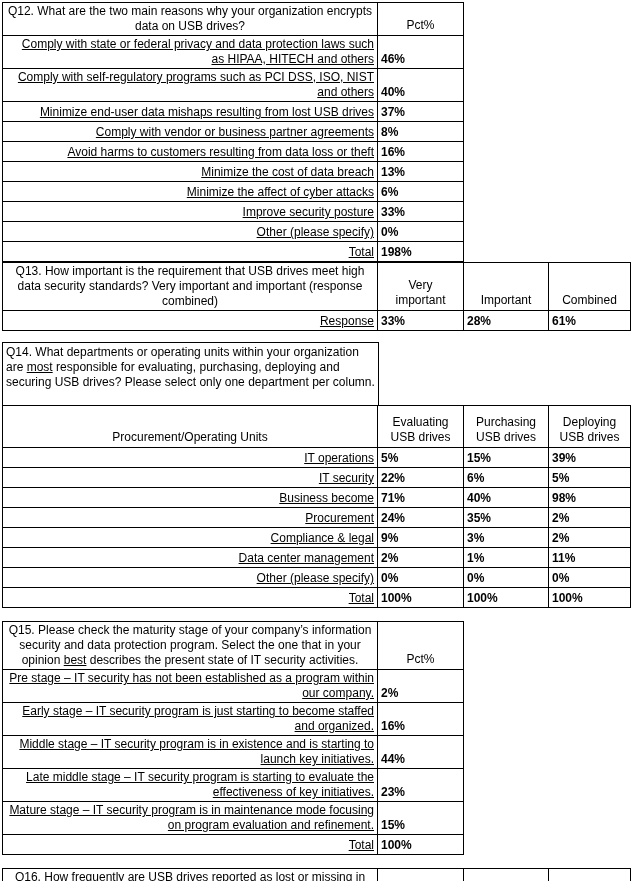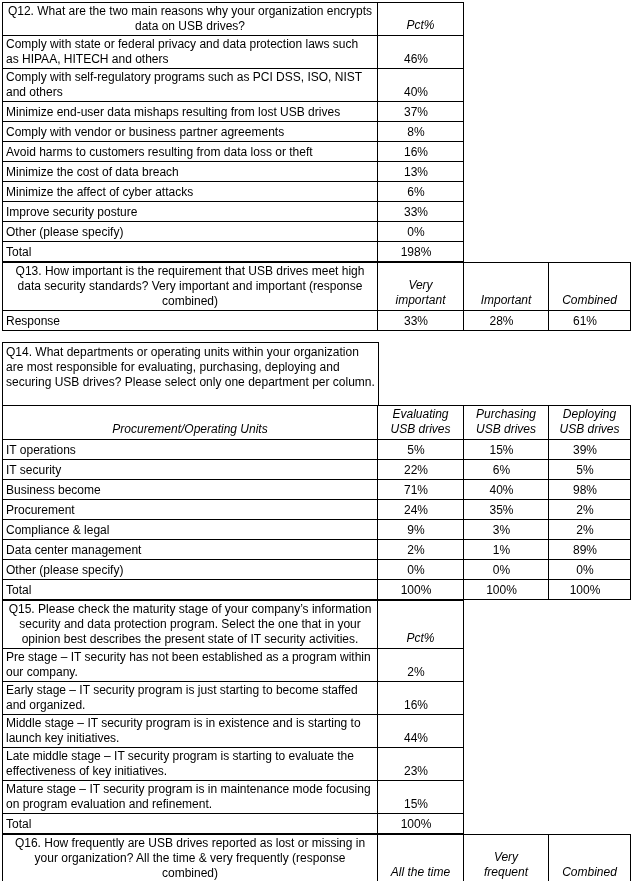--- a/index.html
+++ b/index.html
@@ -13,33 +13,33 @@
   table { border-collapse: collapse; table-layout: fixed; }
   td {
     border: 1px solid #000000;
     padding: 1px 3px;
     height: 17px;
     vertical-align: middle;
     overflow: hidden;
     box-sizing: content-box;
   }
   .q   { vertical-align: top; text-align: center; }
-  .ch  { text-align: center; vertical-align: bottom; padding: 1px 8px 2px; font-style: italic; }
-  .lbl { text-align: left; vertical-align: bottom; }
-  .val { text-align: center; vertical-align: bottom; padding-right: 12px; }
-  .ul  { }
+  .ch  { text-align: center; vertical-align: bottom; padding: 9px 8px 2px; }
+  .lbl { text-align: right; vertical-align: bottom; text-decoration: underline; }
+  .val { text-align: left; vertical-align: bottom; padding-right: 12px; font-weight: bold; }
+  .ul  { text-decoration: underline; }
   .qbox {
     width: 377px; box-sizing: border-box;
     border: 1px solid #000000;
     padding: 2px 3px; margin-bottom: -1px;
     min-height: 64px;
   }
   .gap-sm { }
   .gap-md { margin-top: 11px; }
-  .gap-lg { }
+  .gap-lg { margin-top: 13px; }
 </style>
 </head>
 <body>
 
 <div class="page">
 
   <table>
     <colgroup>
         <col style="width:375px">
         <col style="width:86px">
@@ -158,21 +158,21 @@
     <tr>
       <td class="lbl">Compliance &amp; legal</td>
       <td class="val">9%</td>
       <td class="val">3%</td>
       <td class="val">2%</td>
     </tr>
     <tr>
       <td class="lbl">Data center management</td>
       <td class="val">2%</td>
       <td class="val">1%</td>
-      <td class="val">89%</td>
+      <td class="val">11%</td>
     </tr>
     <tr>
       <td class="lbl">Other (please specify)</td>
       <td class="val">0%</td>
       <td class="val">0%</td>
       <td class="val">0%</td>
     </tr>
     <tr>
       <td class="lbl">Total</td>
       <td class="val">100%</td>

